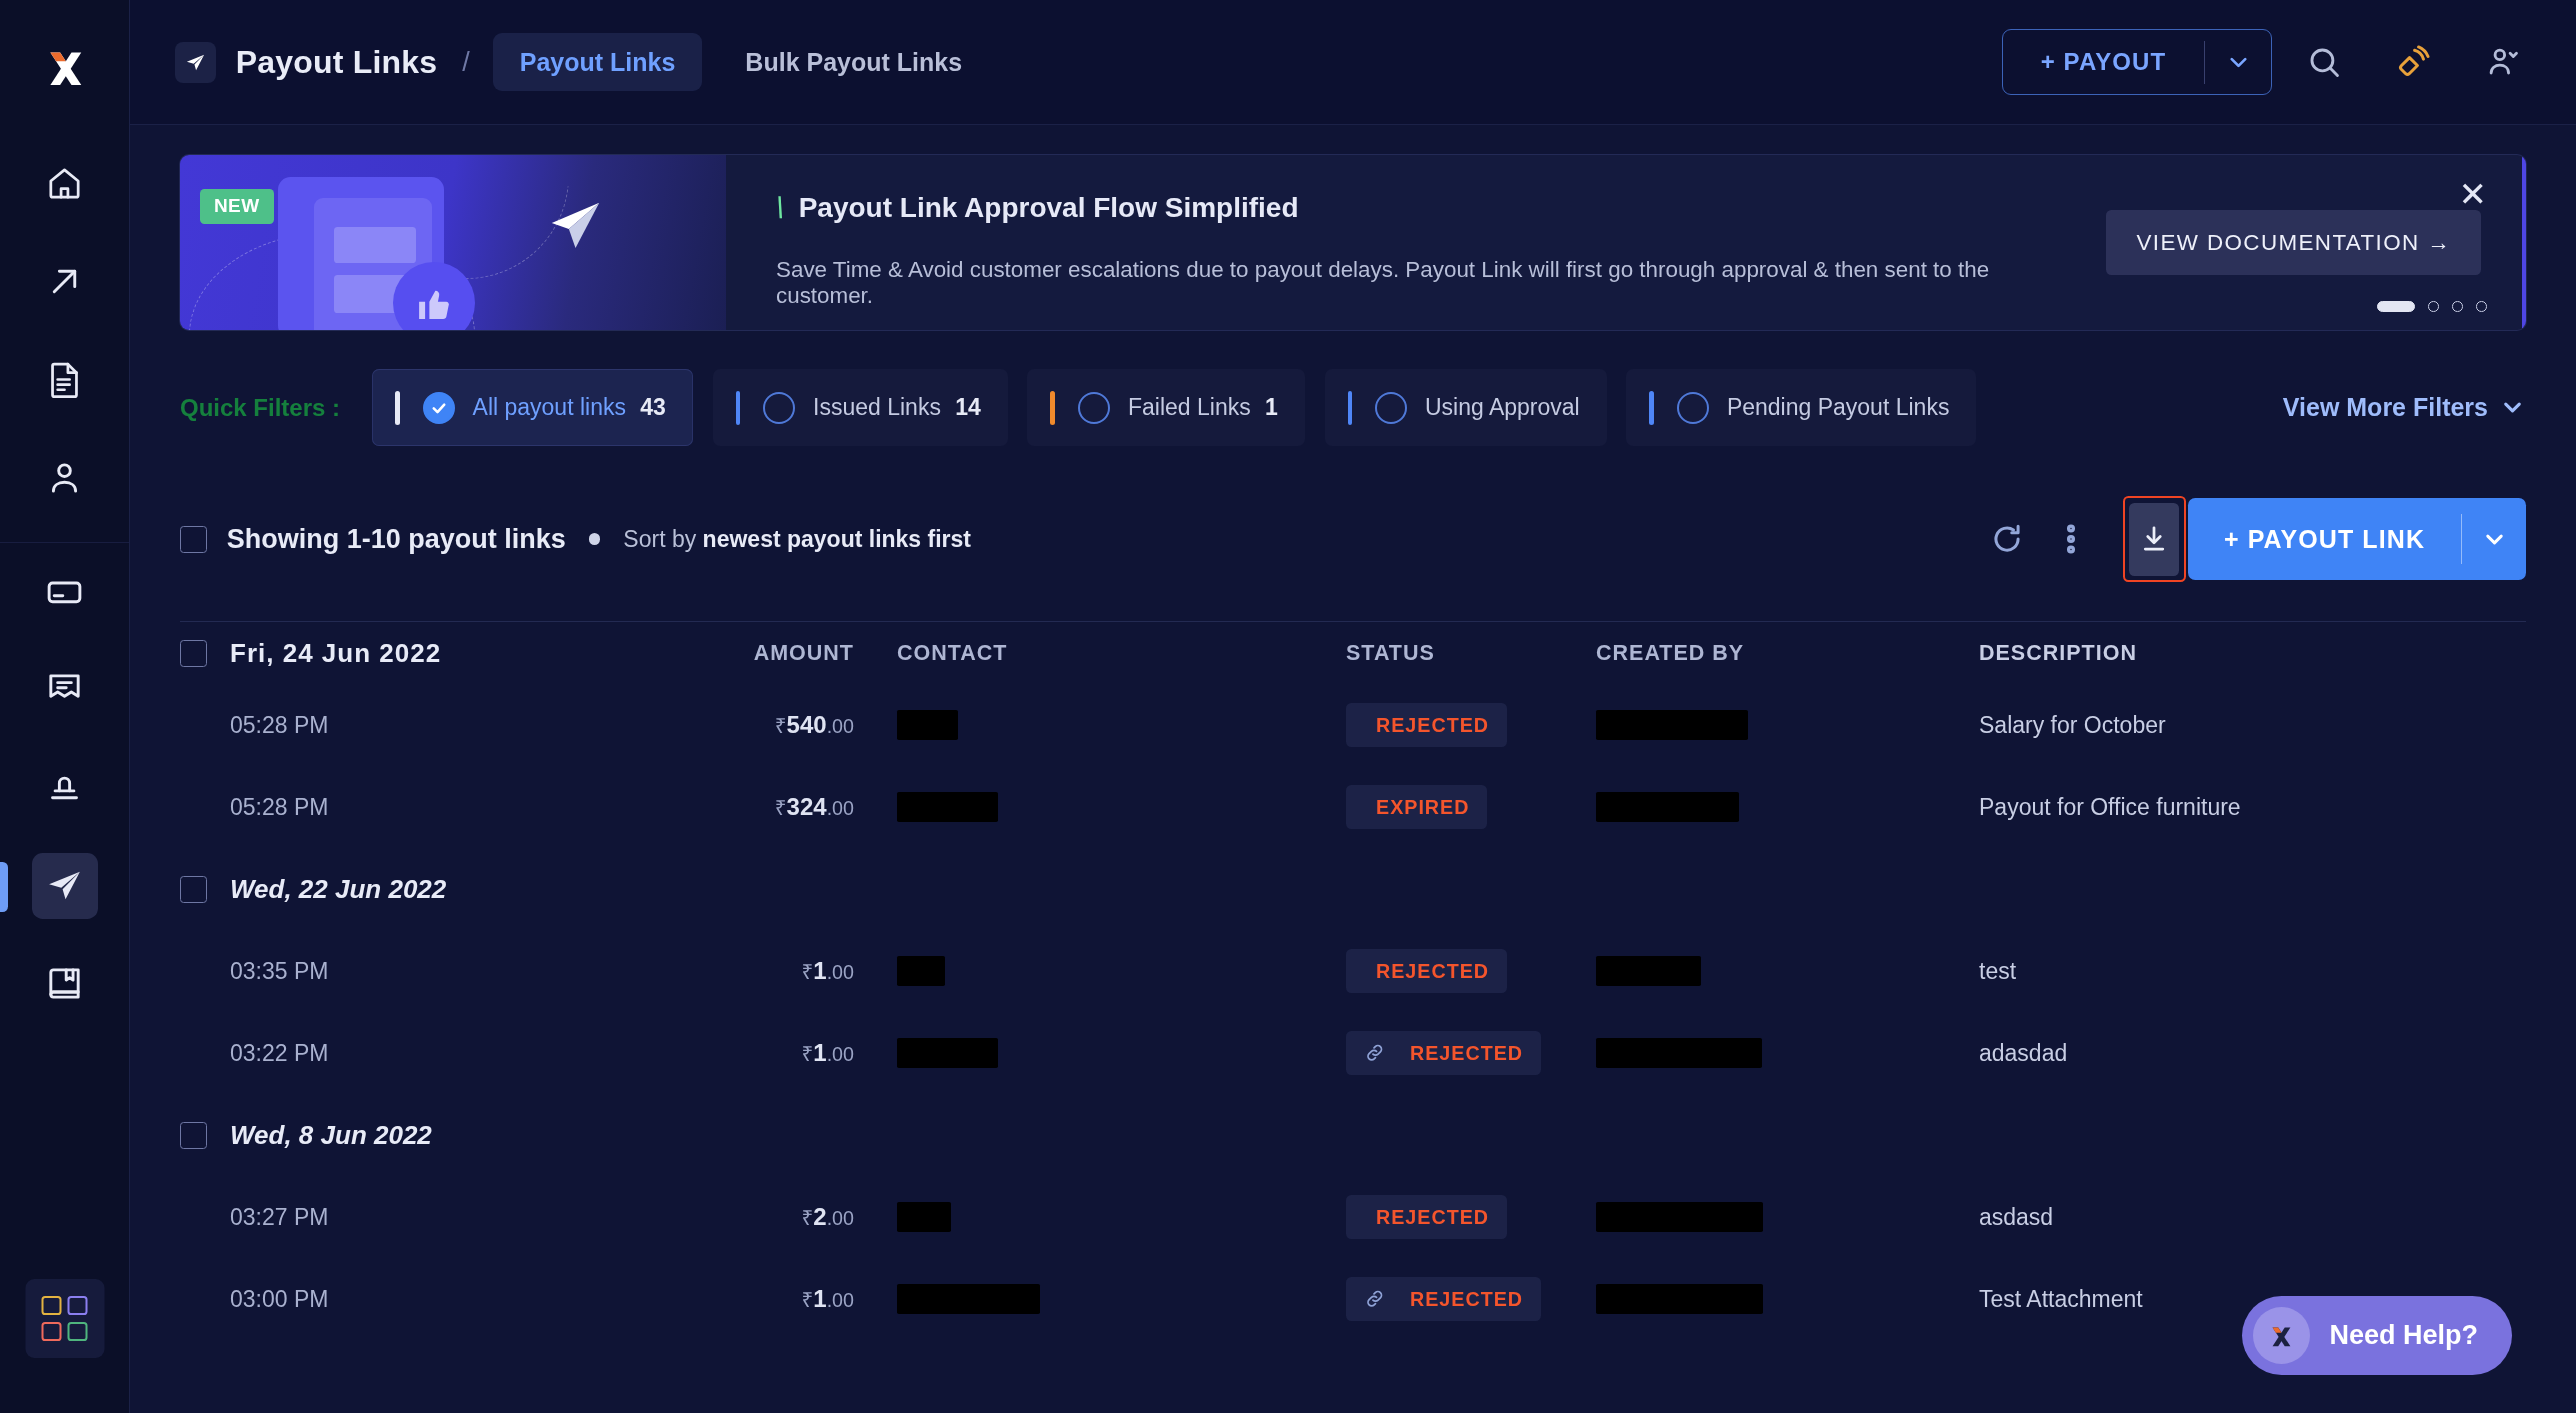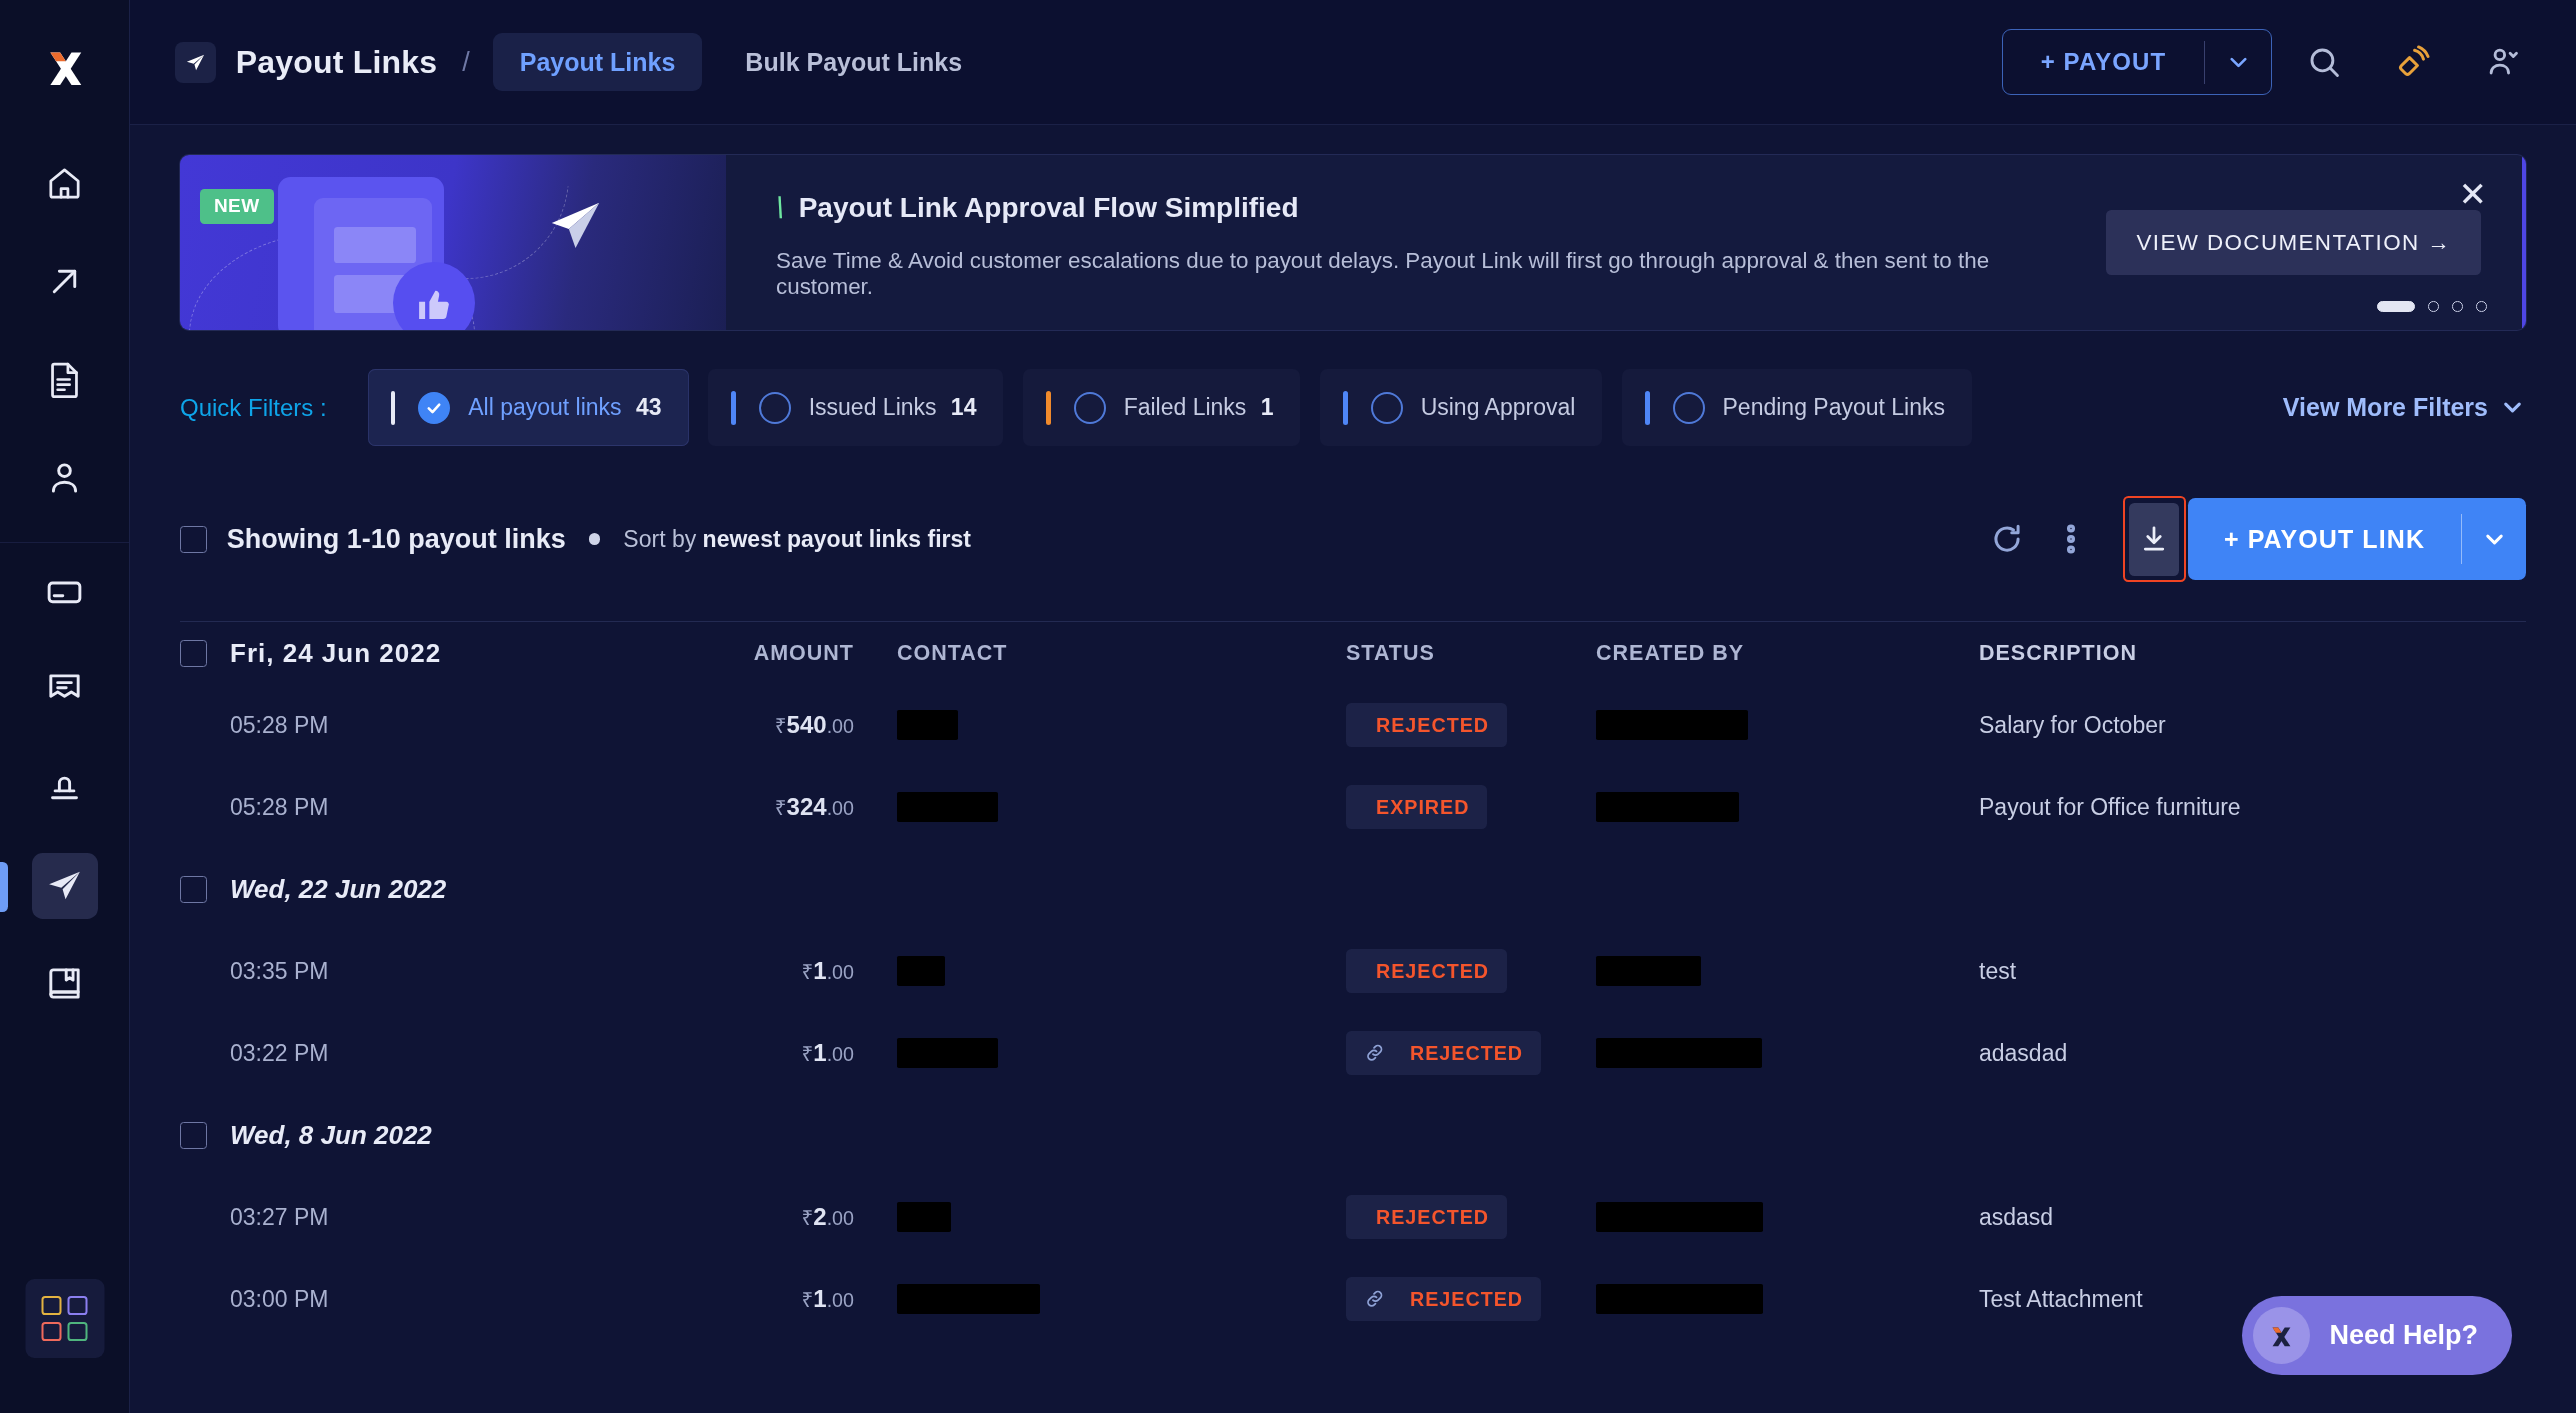--- a/index.html
+++ b/index.html
@@ -126,35 +126,35 @@
   .banner-art .dash1 { left: 183px; top: -82px; width: 206px; height: 206px; border-color: rgba(255,255,255,.28); clip-path: inset(55% 0 0 0); }
   .banner-art .dash2 { left: 9px; top: 77px; width: 286px; height: 206px; border-color: rgba(255,255,255,.3); clip-path: inset(0 0 18% 0); }
   .new-badge {
     position: absolute; left: 19.7px; top: 34px; z-index: 4;
     background: #4ec089; color: #fff; font-size: 19px; font-weight: 700;
     padding: 6.3px 14.3px; border-radius: 4.5px; letter-spacing: 0.4px;
   }
   .banner-text { flex: 1; padding: 36px 0 0 50px; min-width: 0; }
   .banner-title { display: flex; align-items: center; font-size: 28px; font-weight: 700; color: #e6e9f7; }
   .banner-title .slash { color: #6ee7a0; font-size: 30px; font-weight: 400; margin-right: 14.3px; transform: skewX(-12deg); display:inline-block; }
-  .banner-sub { margin-top: 23px; font-size: 22.4px; color: #b7bed8; }
+  .banner-sub { margin-top: 32px; font-size: 22.4px; color: #b7bed8; }
   .banner-right { width: 501px; flex: 0 0 501px; position: relative; padding-right: 45px;
     display:flex; flex-direction: column; align-items: flex-end; justify-content: center; }
   .doc-btn {
     background: #2c3159; color: #eef0fa; font-size: 22.4px; letter-spacing: 1.4px;
     padding: 19.7px 30px; border-radius: 5.4px; white-space: nowrap;
   }
   .banner-close { position: absolute; right: 39px; top: 21.5px; color: #e4e7f5; font-size: 34px; line-height: 1; }
   .dots { position: absolute; right: 39px; bottom: 18px; display: flex; align-items: center; gap: 13.4px; }
   .dots .d { width: 10.7px; height: 10.7px; border-radius: 50%; border: 1.8px solid #c9cee6; }
   .dots .d.on { width: 38px; border-radius: 6.3px; background: #e3e6f3; border-color: #e3e6f3; }
 
   
   .qf-row { display: flex; align-items: center; margin-top: 39px; }
-  .qf-label { font-size: 24px; color: #0ea5e9; font-weight: 400; margin-right: 41px; white-space: nowrap; }
+  .qf-label { font-size: 24px; color: #15803d; font-weight: 700; margin-right: 32px; white-space: nowrap; }
   .qf-chip {
     display: flex; align-items: center; height: 77px; border-radius: 7.2px;
     background: #151a3c; padding: 0 27px 0 0; margin-right: 19.7px; white-space: nowrap;
   }
   .qf-chip.active { background: #1c2450; box-shadow: inset 0 0 0 0.9px #2c356b; }
   .qf-tick { width: 4.5px; height: 34px; border-radius: 2.7px; margin: 0 23px 0 23px; flex: 0 0 4.5px; }
   .qf-circ { width: 32px; height: 32px; border-radius: 50%; border: 2.2px solid #4f79d8; margin-right: 18px; flex:0 0 32px; }
   .qf-circ.checked {
     background: #3f84f6; border-color: #3f84f6;
     display: flex; align-items: center; justify-content: center;

